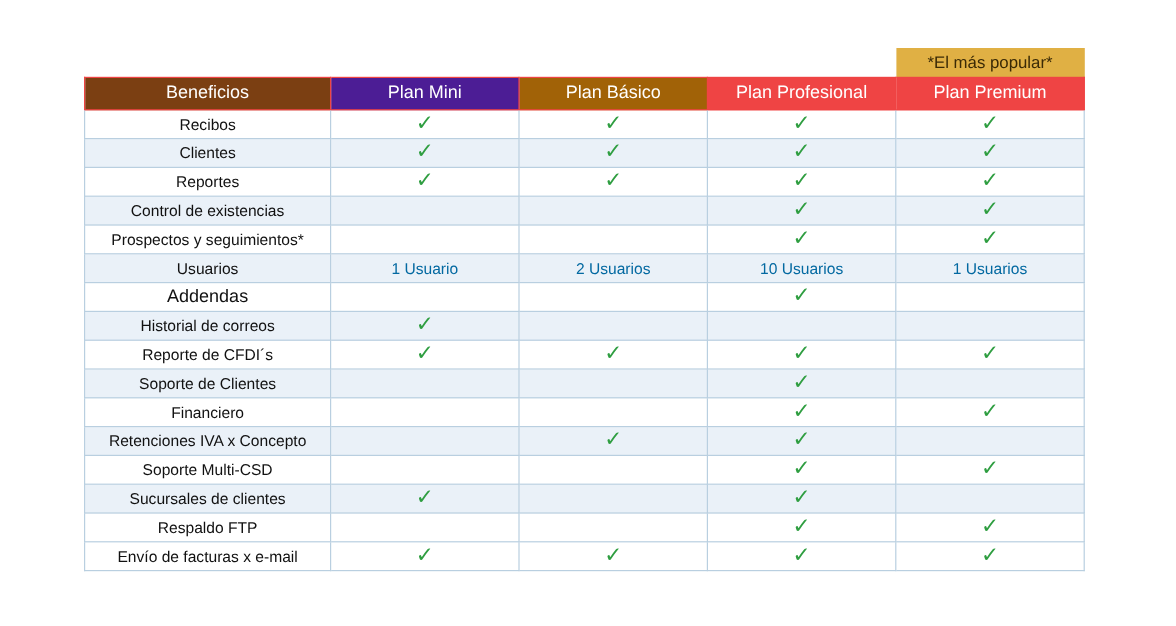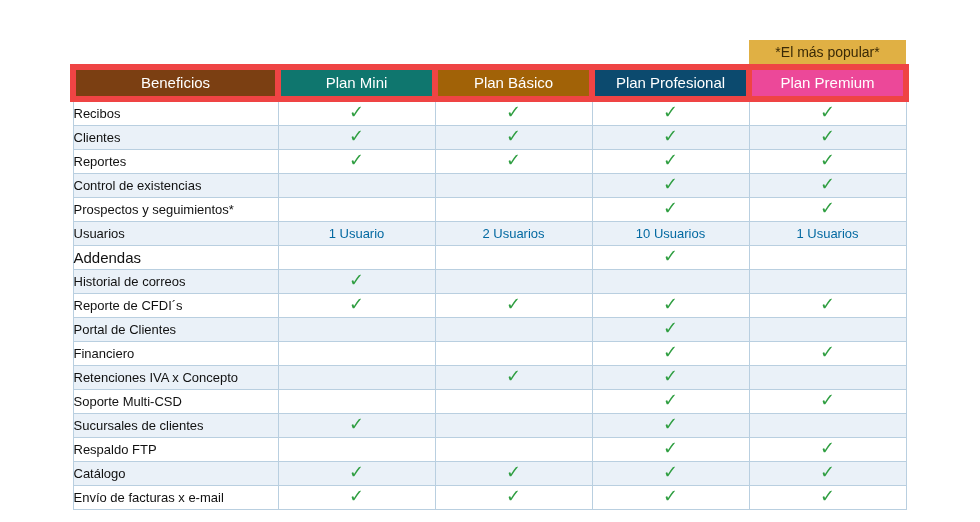--- a/index.html
+++ b/index.html
@@ -50,47 +50,47 @@
     line-height: 22px;
   }
 
   
   tr.header-row td {
     height: 26px;
     font-size: 15px;
     text-align: center;
     vertical-align: middle;
     color: #ffffff;
-    border: 6px solid #ef4444;
+    border: 1px solid #ef4444;
     padding: 0;
     line-height: 24px;
   }
   td.h-benefits { background: #7b3f12; }
-  td.h-mini     { background: #0f766e; }
+  td.h-mini     { background: #4c1d95; }
   td.h-basico   { background: #a16207; }
-  td.h-profes   { background: #0c4a6e; margin-top: 40px; }
-  td.h-premium  { background: #ec4899; color: #26210a; }
+  td.h-profes   { background: #ef4444; margin-top: 40px; }
+  td.h-premium  { background: #ef4444; color: #26210a; }
 
   
   tbody td {
     height: 23px;
     border: 1px solid #b9cfe0;
     padding: 0;
     font-size: 13px;
     color: #1a1a1a;
     text-align: center;
     vertical-align: middle;
     background: #ffffff;
     line-height: 21px;
   }
   tbody tr.alt td {
     background: #eaf1f8;
   }
   td.benefit-label {
-    text-align: left;
+    text-align: center;
     font-size: 13px;
     color: #111111;
   }
   td.benefit-label.big {
     font-size: 15px;
   }
   .check {
     display: inline-block;
     color: #2f9e41;
     font-size: 18px;
@@ -189,21 +189,21 @@
           <td><span class="empty"></span></td>
         </tr>
         <tr>
           <td class="benefit-label">Reporte de CFDI´s</td>
           <td><span class="check">✓</span></td>
           <td><span class="check">✓</span></td>
           <td><span class="check">✓</span></td>
           <td><span class="check">✓</span></td>
         </tr>
         <tr class="alt">
-          <td class="benefit-label">Portal de Clientes</td>
+          <td class="benefit-label">Soporte de Clientes</td>
           <td><span class="empty"></span></td>
           <td><span class="empty"></span></td>
           <td><span class="check">✓</span></td>
           <td><span class="empty"></span></td>
         </tr>
         <tr>
           <td class="benefit-label">Financiero</td>
           <td><span class="empty"></span></td>
           <td><span class="empty"></span></td>
           <td><span class="check">✓</span></td>
@@ -227,27 +227,20 @@
           <td class="benefit-label">Sucursales de clientes</td>
           <td><span class="check">✓</span></td>
           <td><span class="empty"></span></td>
           <td><span class="check">✓</span></td>
           <td><span class="empty"></span></td>
         </tr>
         <tr>
           <td class="benefit-label">Respaldo FTP</td>
           <td><span class="empty"></span></td>
           <td><span class="empty"></span></td>
-          <td><span class="check">✓</span></td>
-          <td><span class="check">✓</span></td>
-        </tr>
-        <tr class="alt">
-          <td class="benefit-label">Catálogo</td>
-          <td><span class="check">✓</span></td>
-          <td><span class="check">✓</span></td>
           <td><span class="check">✓</span></td>
           <td><span class="check">✓</span></td>
         </tr>
         <tr>
           <td class="benefit-label">Envío de facturas x e-mail</td>
           <td><span class="check">✓</span></td>
           <td><span class="check">✓</span></td>
           <td><span class="check">✓</span></td>
           <td><span class="check">✓</span></td>
         </tr>

